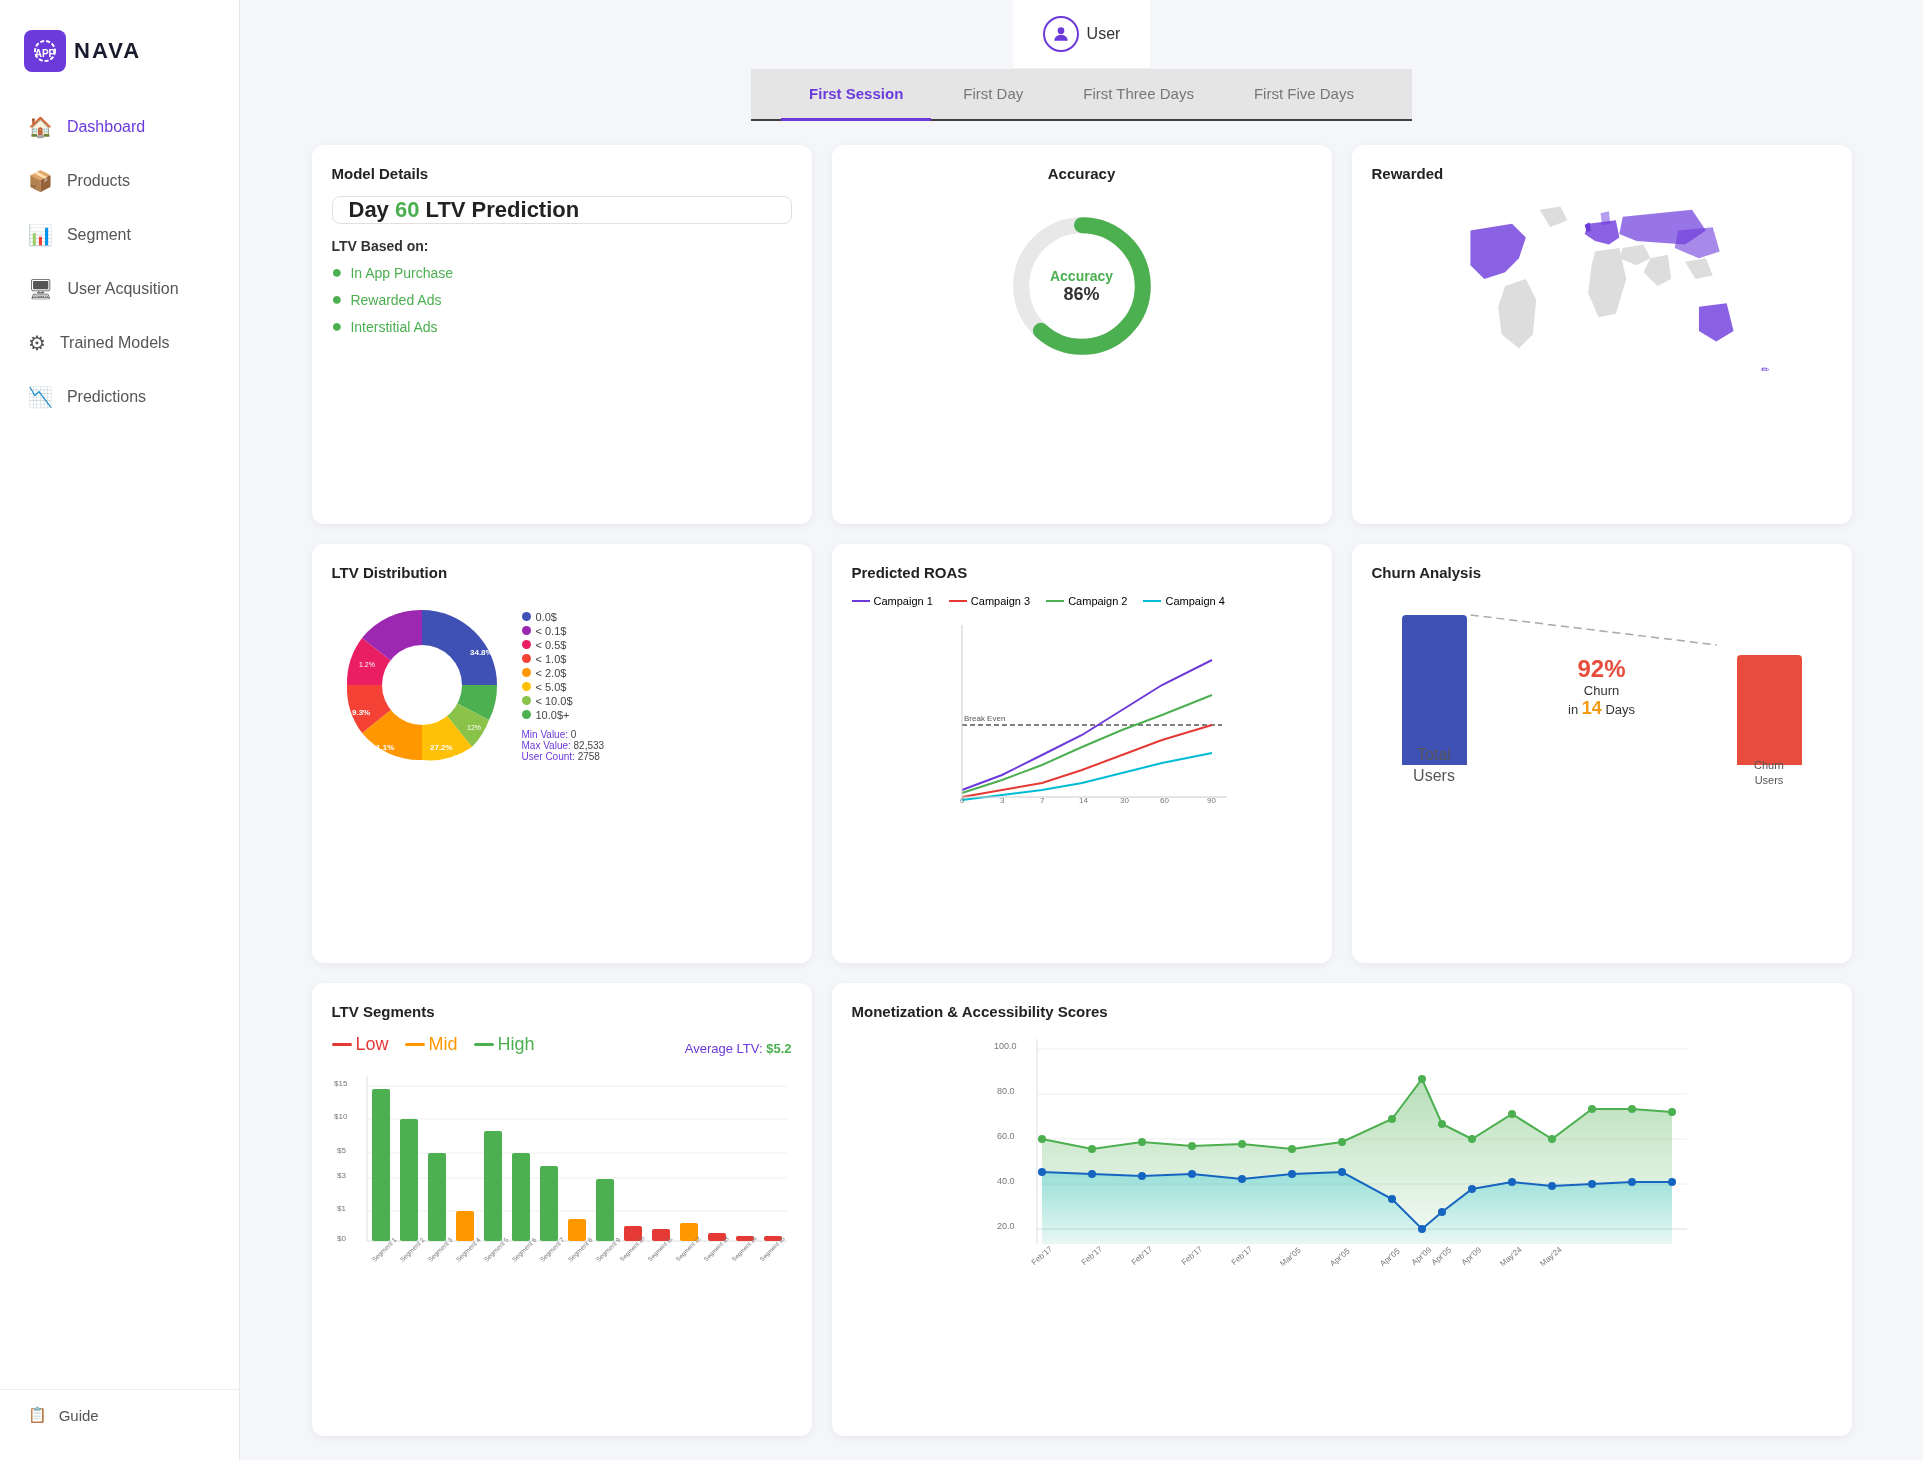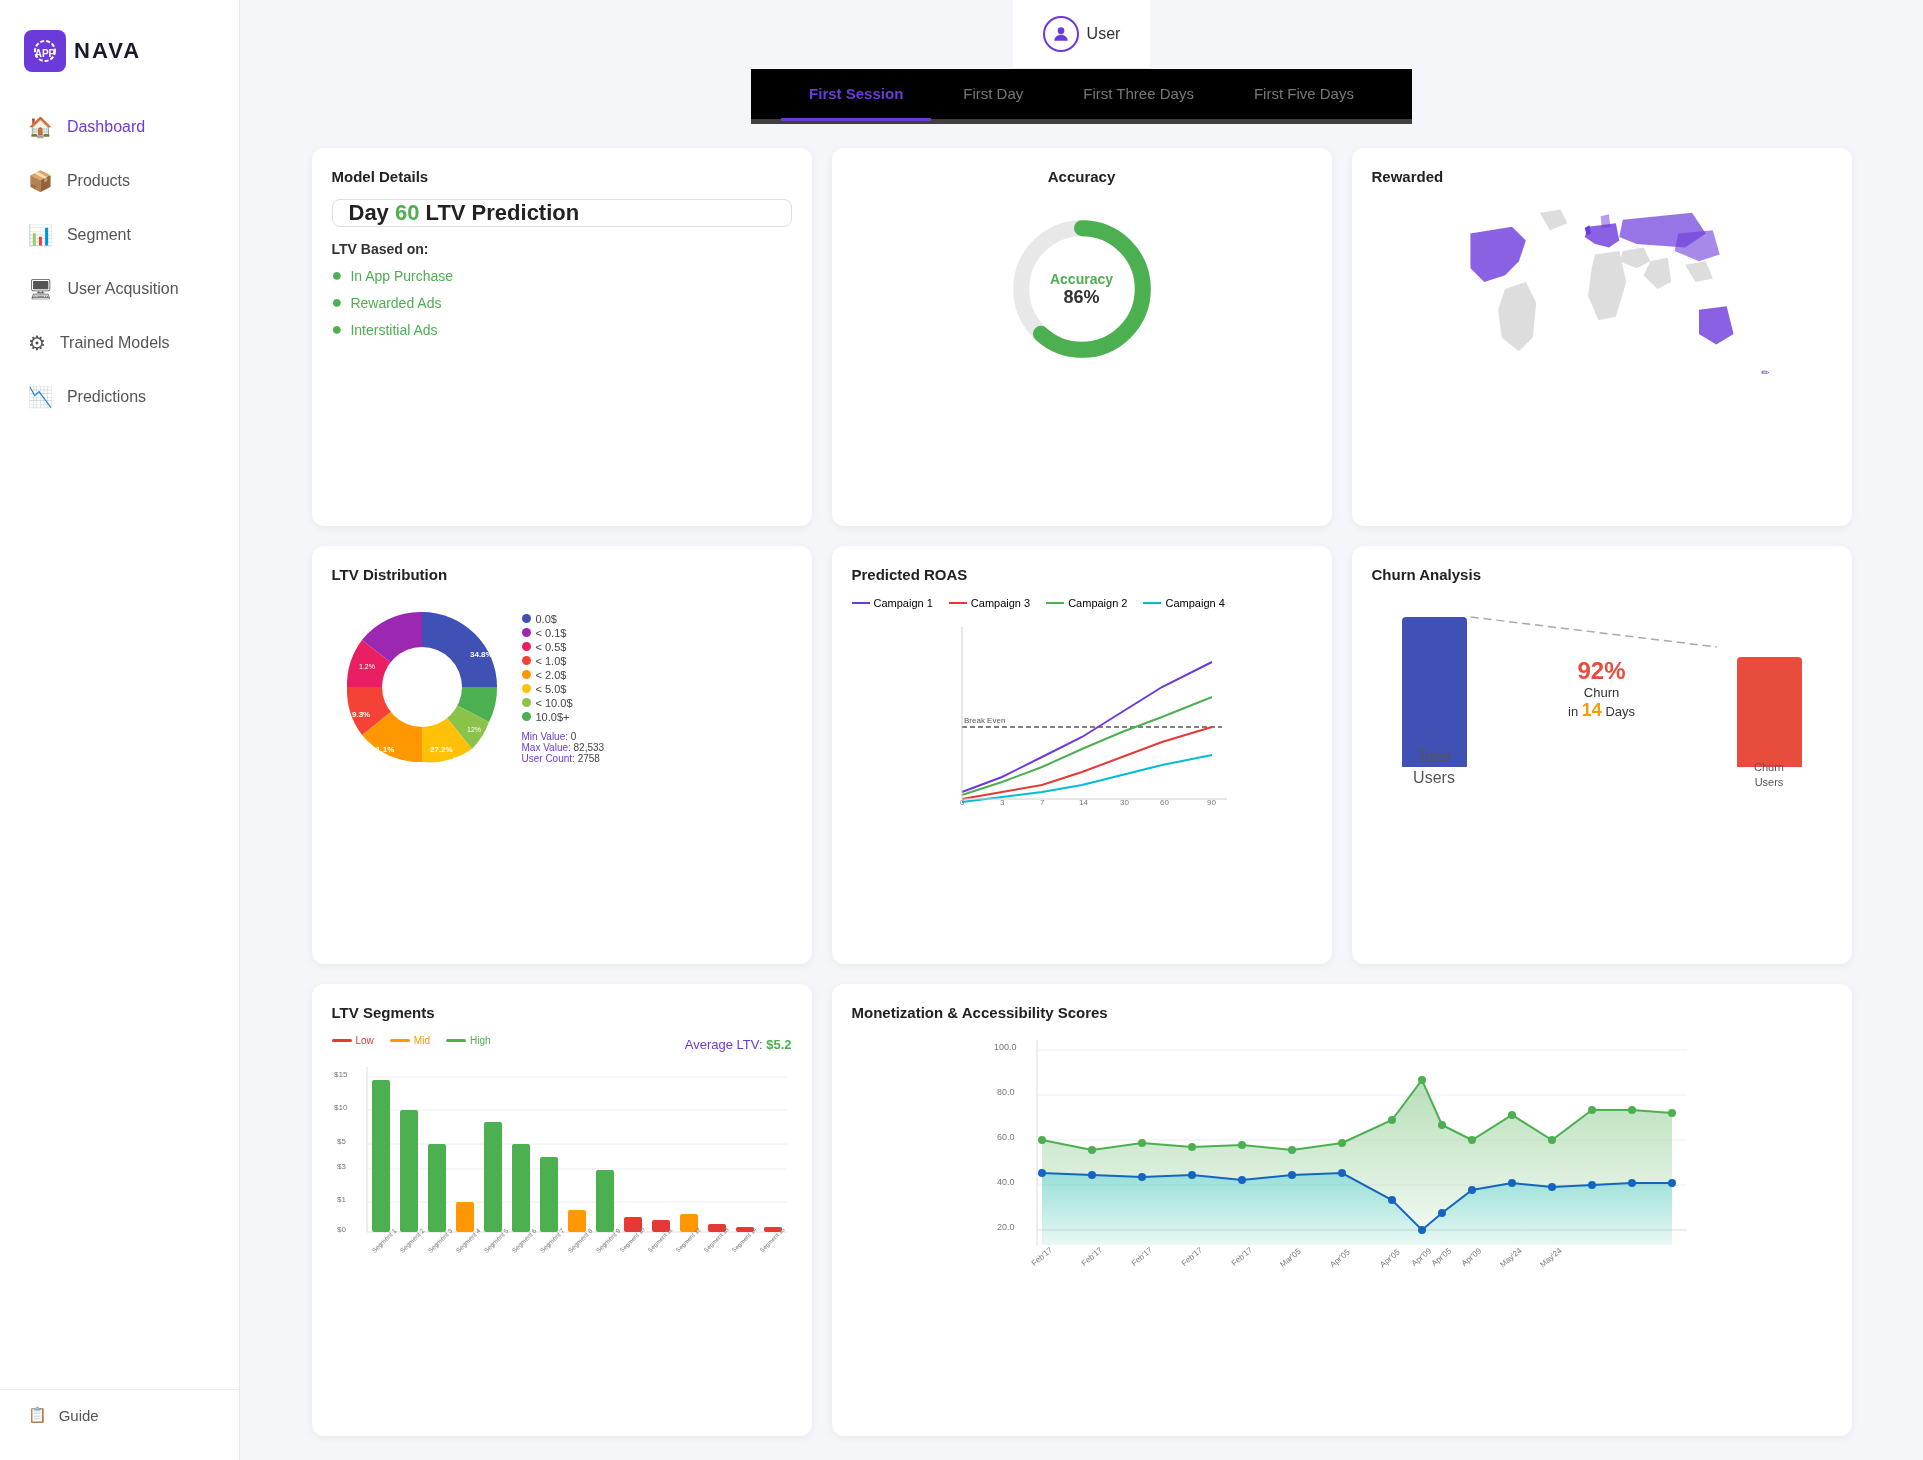--- a/index.html
+++ b/index.html
@@ -101,25 +101,25 @@
       border: 2px solid #6c3adb;
       display: flex;
       align-items: center;
       justify-content: center;
       color: #6c3adb;
       font-size: 18px;
     }
 
     
     .tabs-bar {
-      background: #000000;
+      background: #e5e5e5;
       padding: 0 30px;
       display: flex;
       gap: 4px;
-      border-bottom: 5px solid #404040;
+      border-bottom: 2px solid #404040;
     }
     .tab {
       padding: 16px 28px;
       font-size: 15px;
       color: #777;
       cursor: pointer;
       border-bottom: 3px solid transparent;
       margin-bottom: -2px;
       white-space: nowrap;
     }
@@ -280,21 +280,21 @@
     
     .monetization-card {
       grid-column: 2 / 4;
       grid-row: 3;
     }
     .chart-container { width: 100%; height: 200px; }
 
     .seg-legend {
       display: flex;
       gap: 16px;
-      font-size: 10px;
+      font-size: 18px;
       margin-bottom: 8px;
       align-items: center;
     }
     .seg-legend-item {
       display: flex;
       align-items: center;
       gap: 4px;
     }
     .seg-legend-line {
       width: 20px;

